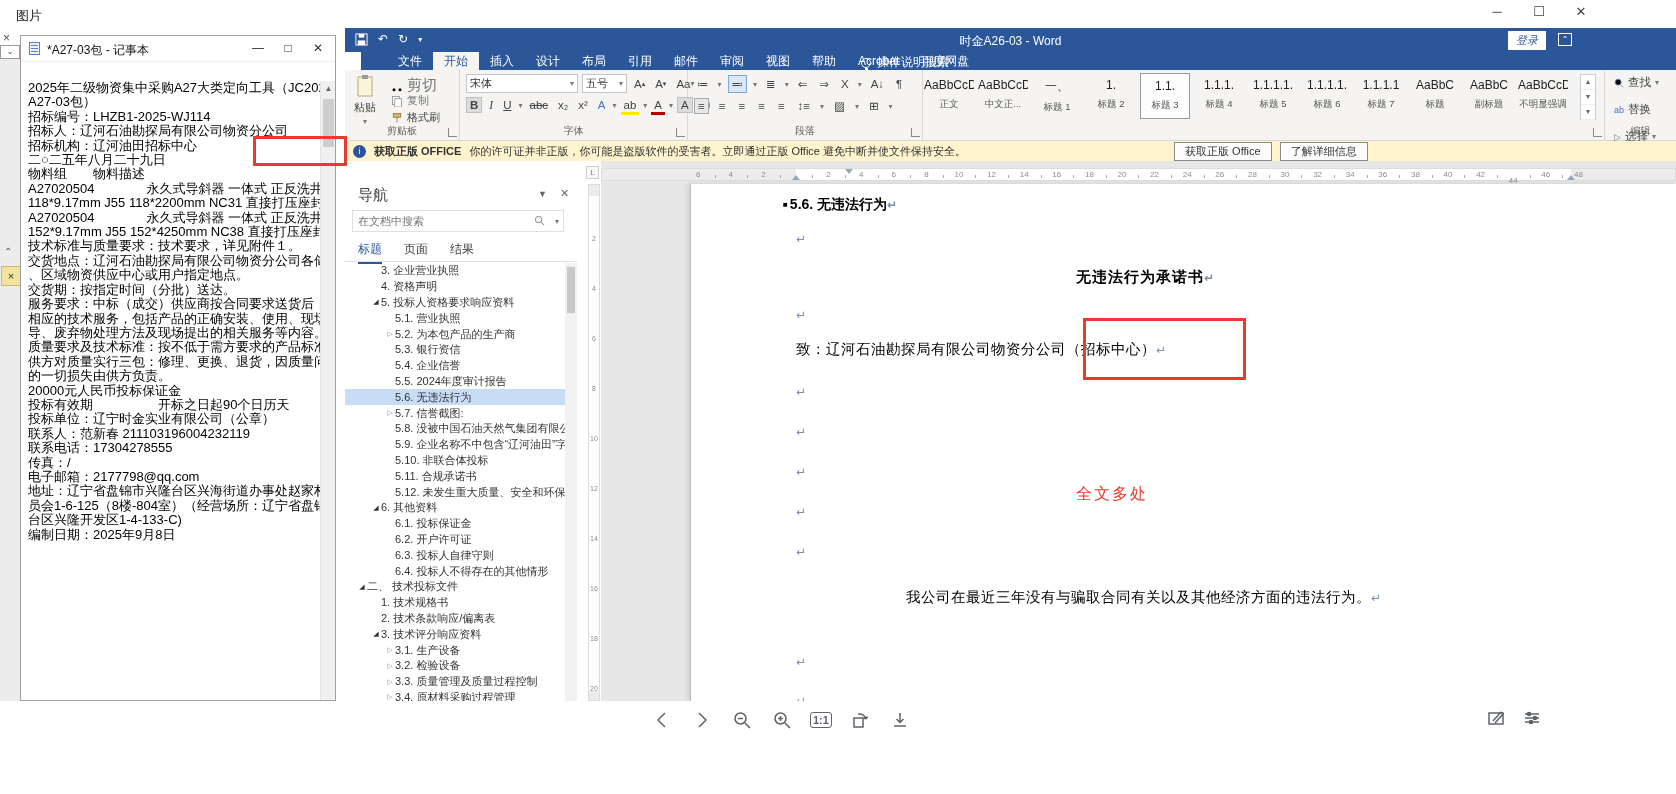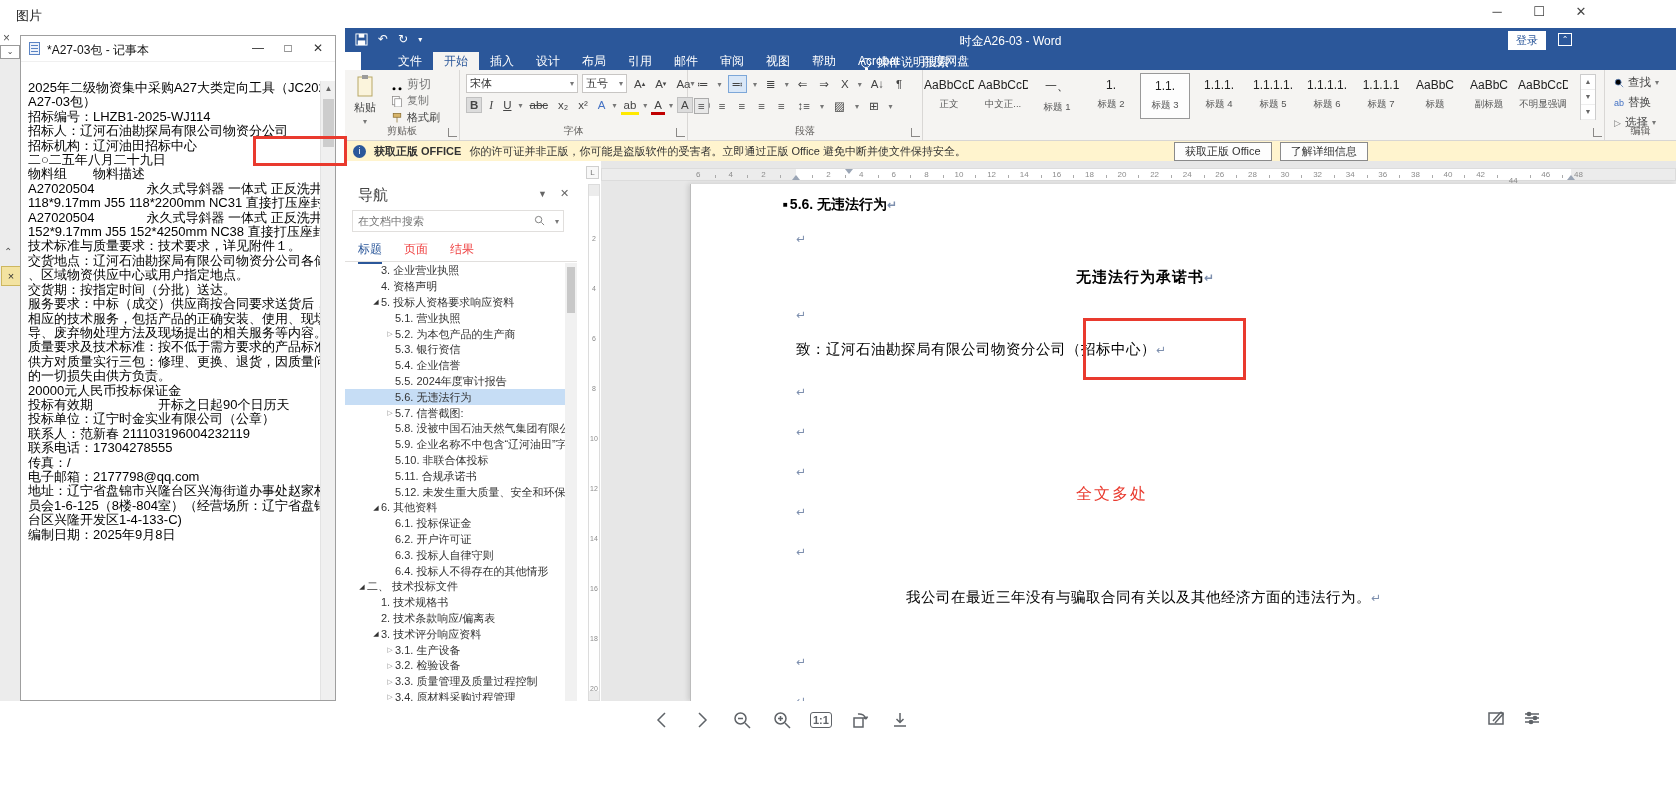--- a/index.html
+++ b/index.html
@@ -37,21 +37,21 @@
   .np-text{position:absolute;left:7px;top:45px;width:300px;}
   .nline{font-size:13px;line-height:14.4px;color:#000;white-space:nowrap;}
   .np-sb{position:absolute;right:0;top:45px;width:15px;height:620px;background:#f0f0f0;border-left:1px solid #e3e3e3;}
   .np-sb .arr{position:absolute;left:0;top:0;width:15px;height:15px;font-size:8px;color:#666;text-align:center;line-height:15px;}
   .np-sb .thumb{position:absolute;left:2px;top:18px;width:11px;height:48px;background:#cdcdcd;}
 
   
   .wd-title{left:345px;top:28px;width:1331px;height:24px;background:#2b579a;color:#fff;}
   .wd-qat{position:absolute;left:10px;top:4px;display:flex;gap:10px;align-items:center;color:#fff;font-size:12px;}
   .wd-name{position:absolute;left:50%;transform:translateX(-50%);top:5px;font-size:12px;color:#fff;white-space:nowrap;}
-  .wd-signin{position:absolute;right:130px;top:3px;background:#fff;color:#2b579a;font-size:11px;padding:2px 8px;}
+  .wd-signin{position:absolute;right:130px;top:3px;background:#fff;color:#2b579a;font-size:11px;padding:2px 8px;font-style:italic;}
   .wd-ribopt{position:absolute;right:104px;top:5px;width:14px;height:13px;border:1px solid #fff;font-size:8px;color:#fff;text-align:center;line-height:11px;}
   .wd-tabs{left:345px;top:52px;width:1588px;height:18px;background:#2b579a;display:flex;align-items:center;padding-left:26px;margin-left:16px;}
   .wtab{color:#fff;font-size:12px;padding:2px 11px;line-height:14px;white-space:nowrap;}
   .wtab.active{background:#f5f4f2;color:#2b579a;}
   .wd-tellme{position:absolute;left:500px;top:2px;display:flex;gap:6px;align-items:center;color:#fff;font-size:12px;}
   .bulb{width:10px;height:10px;border:1px solid #fff;border-radius:50%;position:relative;}
   .bulb::after{content:"";position:absolute;left:3px;top:9px;width:3px;height:2px;background:#fff;}
 
   .wd-ribbon{left:345px;top:70px;width:1331px;height:71px;background:#f5f4f2;border-bottom:1px solid #d8d6d4;}
   .rgroup{position:absolute;top:0;height:70px;border-right:1px solid #d9d7d5;}
@@ -65,42 +65,42 @@
   .bluebox{border:1px solid #7da7d8;background:#d9e7f7;}
   .selbox{border:1px solid #aaa;background:#e8e8e8;}
   .ul-y{box-shadow:0 3px 0 #ffe900;}
   .ul-r{box-shadow:0 3px 0 #c00000;}
   .circ{border:1px solid #777;border-radius:50%;font-size:8px;width:13px;height:13px;display:inline-flex;align-items:center;justify-content:center;}
   .sgal{position:absolute;left:1px;top:3px;display:flex;gap:4px;}
   .sitem{width:50px;height:46px;text-align:center;padding-top:5px;}
   .sitem .sprev{font-size:12px;color:#222;white-space:nowrap;overflow:hidden;}
   .sitem .slab{font-size:9.5px;color:#555;margin-top:6px;white-space:nowrap;overflow:hidden;}
   .sitem.sel{border:1px solid #999;background:#fdfdfd;}
-  .svert{display:flex;flex-direction:column;position:absolute;left:6px;top:4px;gap:3px;justify-content:flex-end;}
+  .svert{display:flex;flex-direction:column;position:absolute;left:6px;top:4px;gap:10px;justify-content:flex-end;}
   .svert .rbtn{justify-content:flex-start;gap:4px;white-space:nowrap;}
   .gal-scroll{position:absolute;right:8px;top:4px;width:16px;height:46px;border:1px solid #ccc;background:#fff;display:flex;flex-direction:column;}
   .gal-scroll span{flex:1;text-align:center;font-size:7px;color:#666;border-bottom:1px solid #eee;line-height:14px;}
 
   .wd-license{left:345px;top:141px;width:1331px;height:20px;background:#fff4ce;display:flex;align-items:center;gap:8px;padding-left:8px;}
   .lic-i{width:13px;height:13px;border-radius:50%;background:#2b579a;color:#fff;font-size:9px;text-align:center;line-height:13px;flex:none;}
   .lic-b{font-size:11px;font-weight:bold;color:#333;white-space:nowrap;}
   .lic-m{font-size:11px;color:#333;white-space:nowrap;}
   .lic-btn{font-size:11px;color:#333;background:#fdfdfd;border:1px solid #8a8a8a;padding:1px 10px;white-space:nowrap;}
 
   
   .nav{left:345px;top:161px;width:232px;height:540px;background:#fff;overflow:hidden;}
   .nav-h{position:absolute;left:13px;top:25px;font-size:15px;color:#444;}
   .nav-ch{position:absolute;left:193px;top:28px;font-size:9px;color:#666;}
   .nav-x{position:absolute;left:215px;top:26px;font-size:11px;color:#666;}
   .nav-s{position:absolute;left:7px;top:49px;width:212px;height:22px;border:1px solid #e1dfdd;background:#fff;}
   .nav-s input{border:0;outline:0;width:170px;height:18px;font-size:11px;color:#333;padding-left:5px;}
   .nav-mag{position:absolute;right:18px;top:4px;}
   .nav-sdd{position:absolute;right:4px;top:6px;font-size:8px;color:#777;}
   .nav-tabs{position:absolute;left:13px;top:80px;display:flex;gap:22px;}
-  .nav-tab{font-size:12px;color:#ef4444;padding-bottom:4px;}
+  .nav-tab{font-size:12px;color:#404040;padding-bottom:4px;}
   .nav-tab.active{color:#2b579a;border-bottom:2px solid #2b579a;}
   .nav-sep{position:absolute;left:0;top:100px;width:232px;height:1px;background:#e1dfdd;}
   .nav-list{position:absolute;left:0;top:102px;width:232px;}
   .nrow{height:15.8px;display:flex;align-items:center;font-size:11px;color:#333;white-space:nowrap;overflow:hidden;}
   .nrow.sel{background:#c6ddf5;}
   .ntri{width:10px;flex:none;font-size:7px;color:#555;text-align:center;}
   .nav-sb{left:565px;top:263px;width:12px;height:438px;background:#f1f1f1;}
   .nav-sb .thumb{position:absolute;left:2px;top:4px;width:8px;height:46px;background:#c8c8c8;}
 
   
@@ -253,21 +253,21 @@
           </svg>
         <span style="font-size:11px;color:#444;">粘贴</span>
         <span class="car">▾</span>
       </div>
       <div class="rrow" style="left:46px;top:6px;">
         <svg width="12" height="12" viewBox="0 0 16 16">
             <circle cx="4" cy="13" r="2"></circle>
             <circle cx="12" cy="13" r="2"></circle>
             <path d="M5.5 11.5 L12 2 M10.5 11.5 L4 2"></path>
           </svg>
-        <span style="font-size:12px;color:#777;">剪切</span>
+        <span style="font-size:15px;color:#777;">剪切</span>
       </div>
       <div class="rrow" style="left:46px;top:23px;">
         <svg width="12" height="12" viewBox="0 0 16 16">
             <rect x="2" y="2" width="9" height="11" fill="#fff" stroke="#8a8886"></rect>
             <rect x="5" y="5" width="9" height="11" fill="#fff" stroke="#8a8886"></rect>
           </svg>
         <span style="font-size:11px;color:#777;">复制</span>
       </div>
       <div class="rrow" style="left:46px;top:40px;">
         <svg width="12" height="12" viewBox="0 0 16 16">

